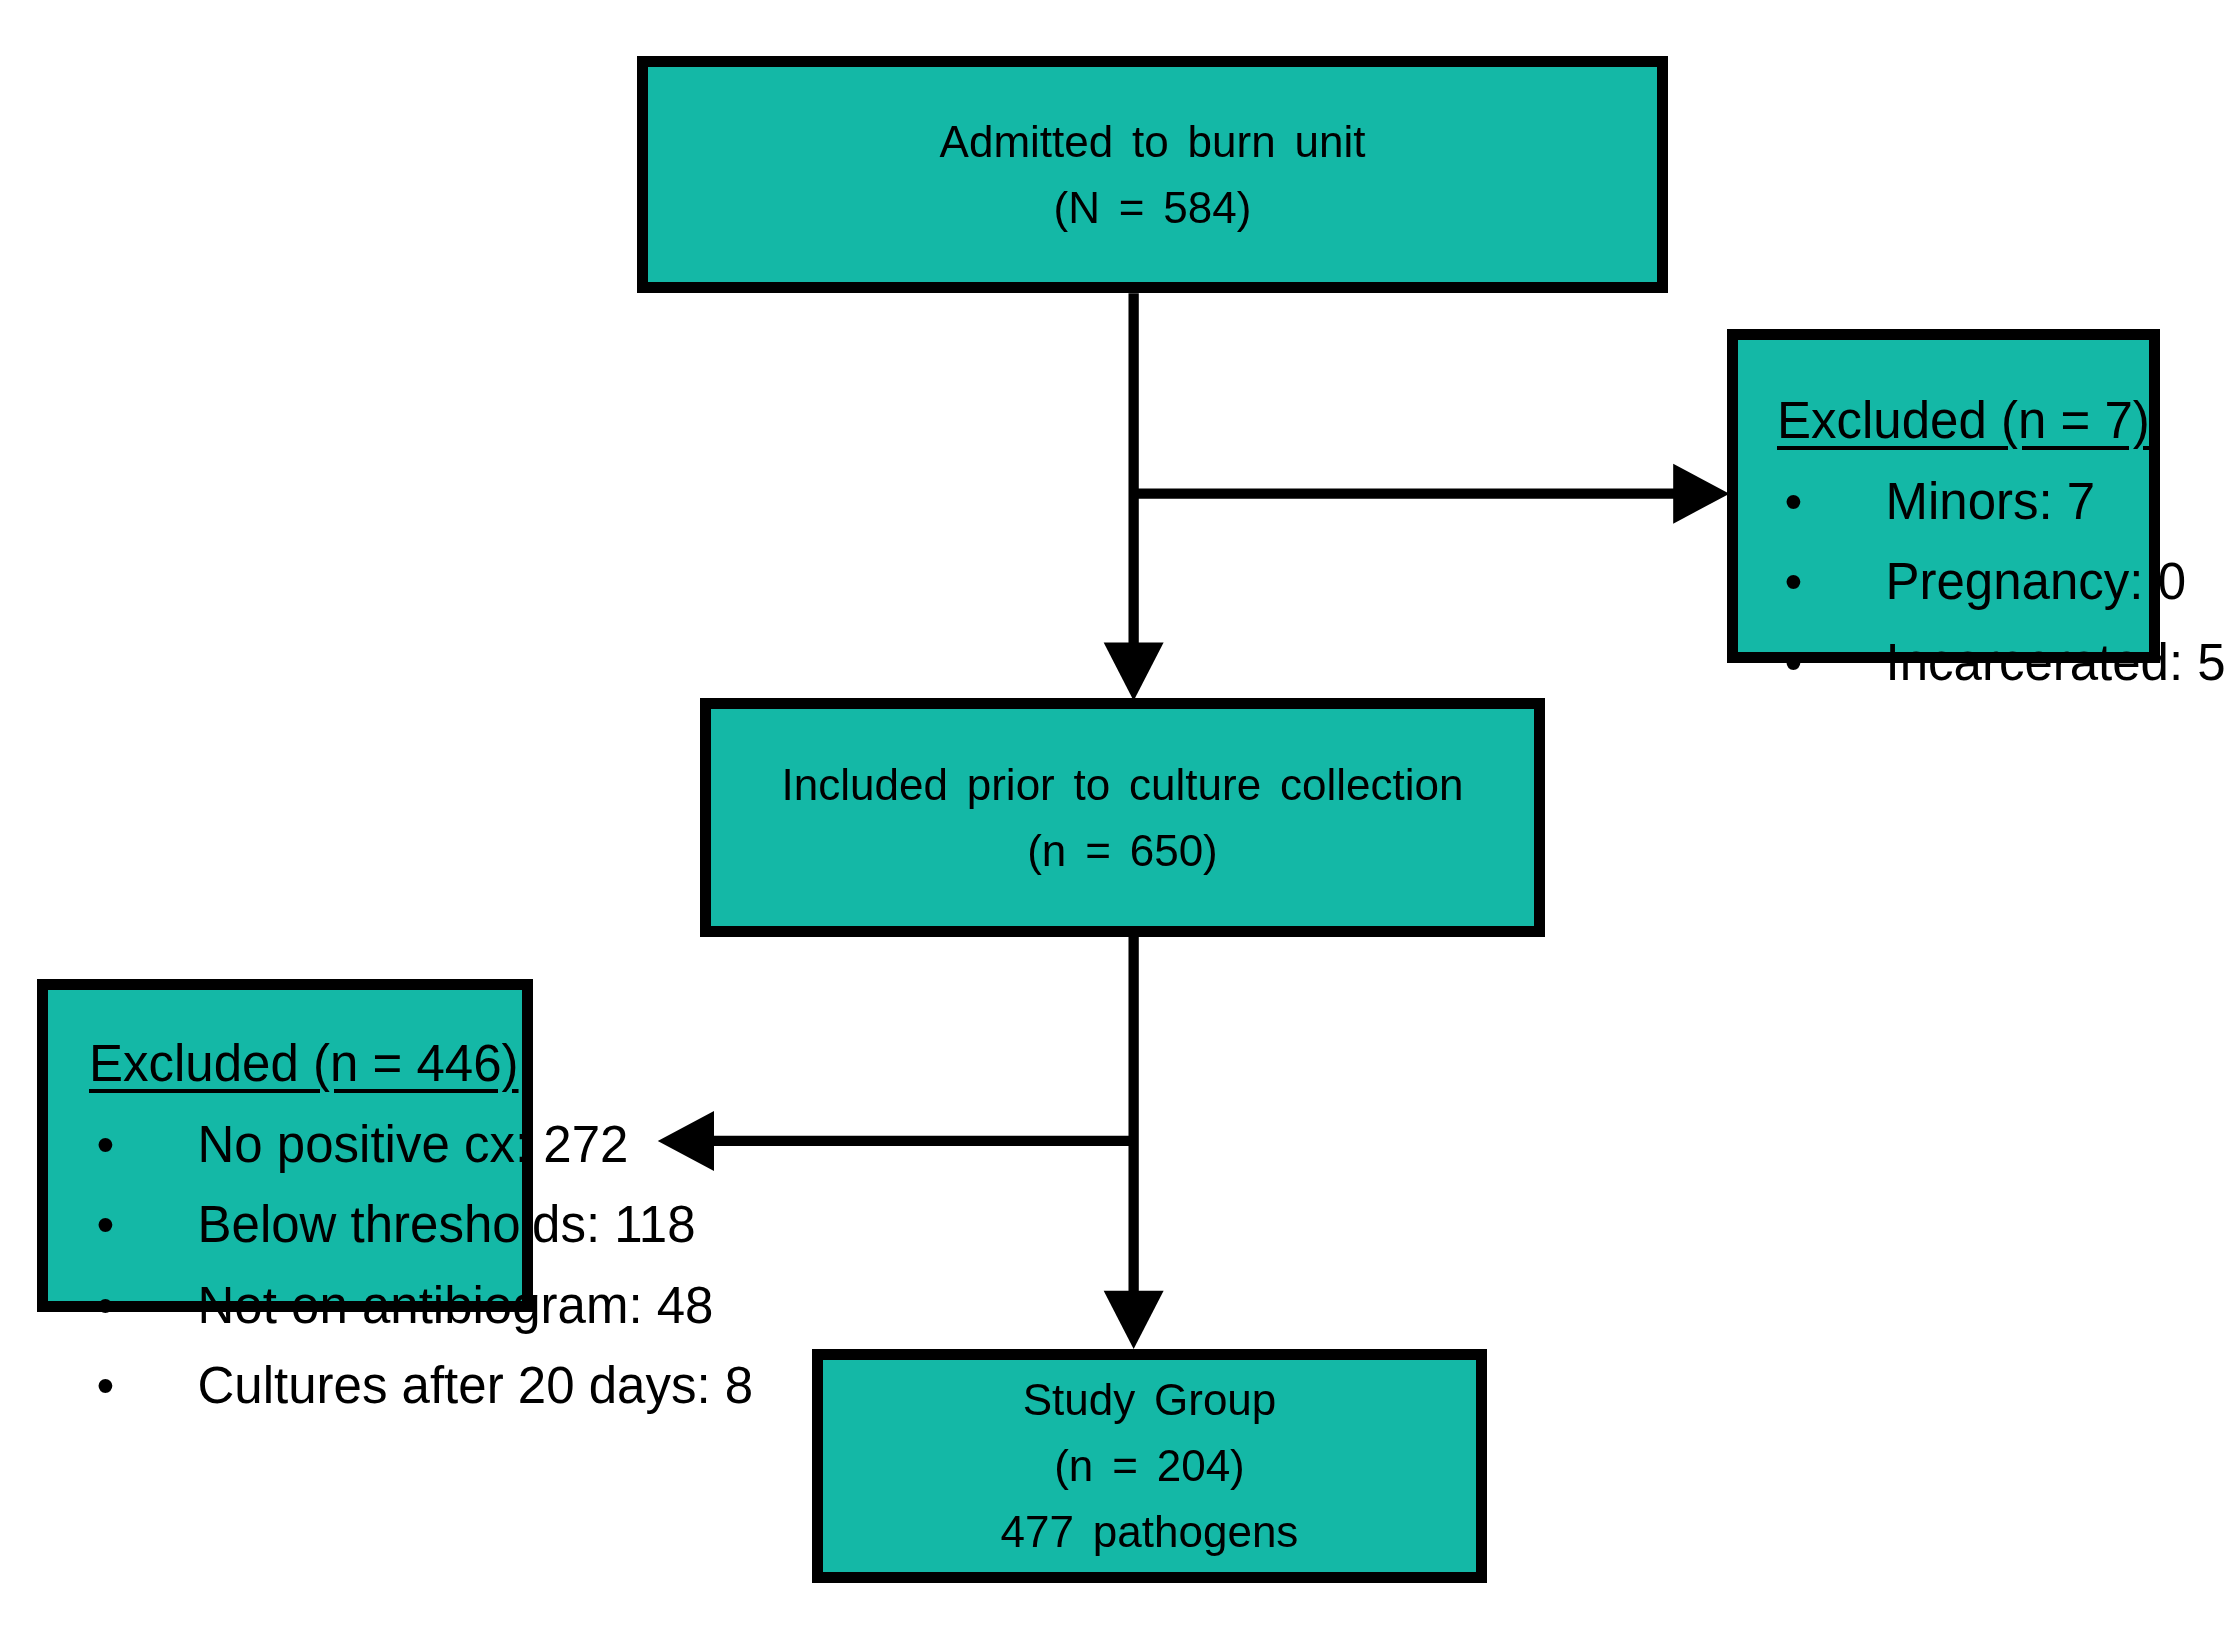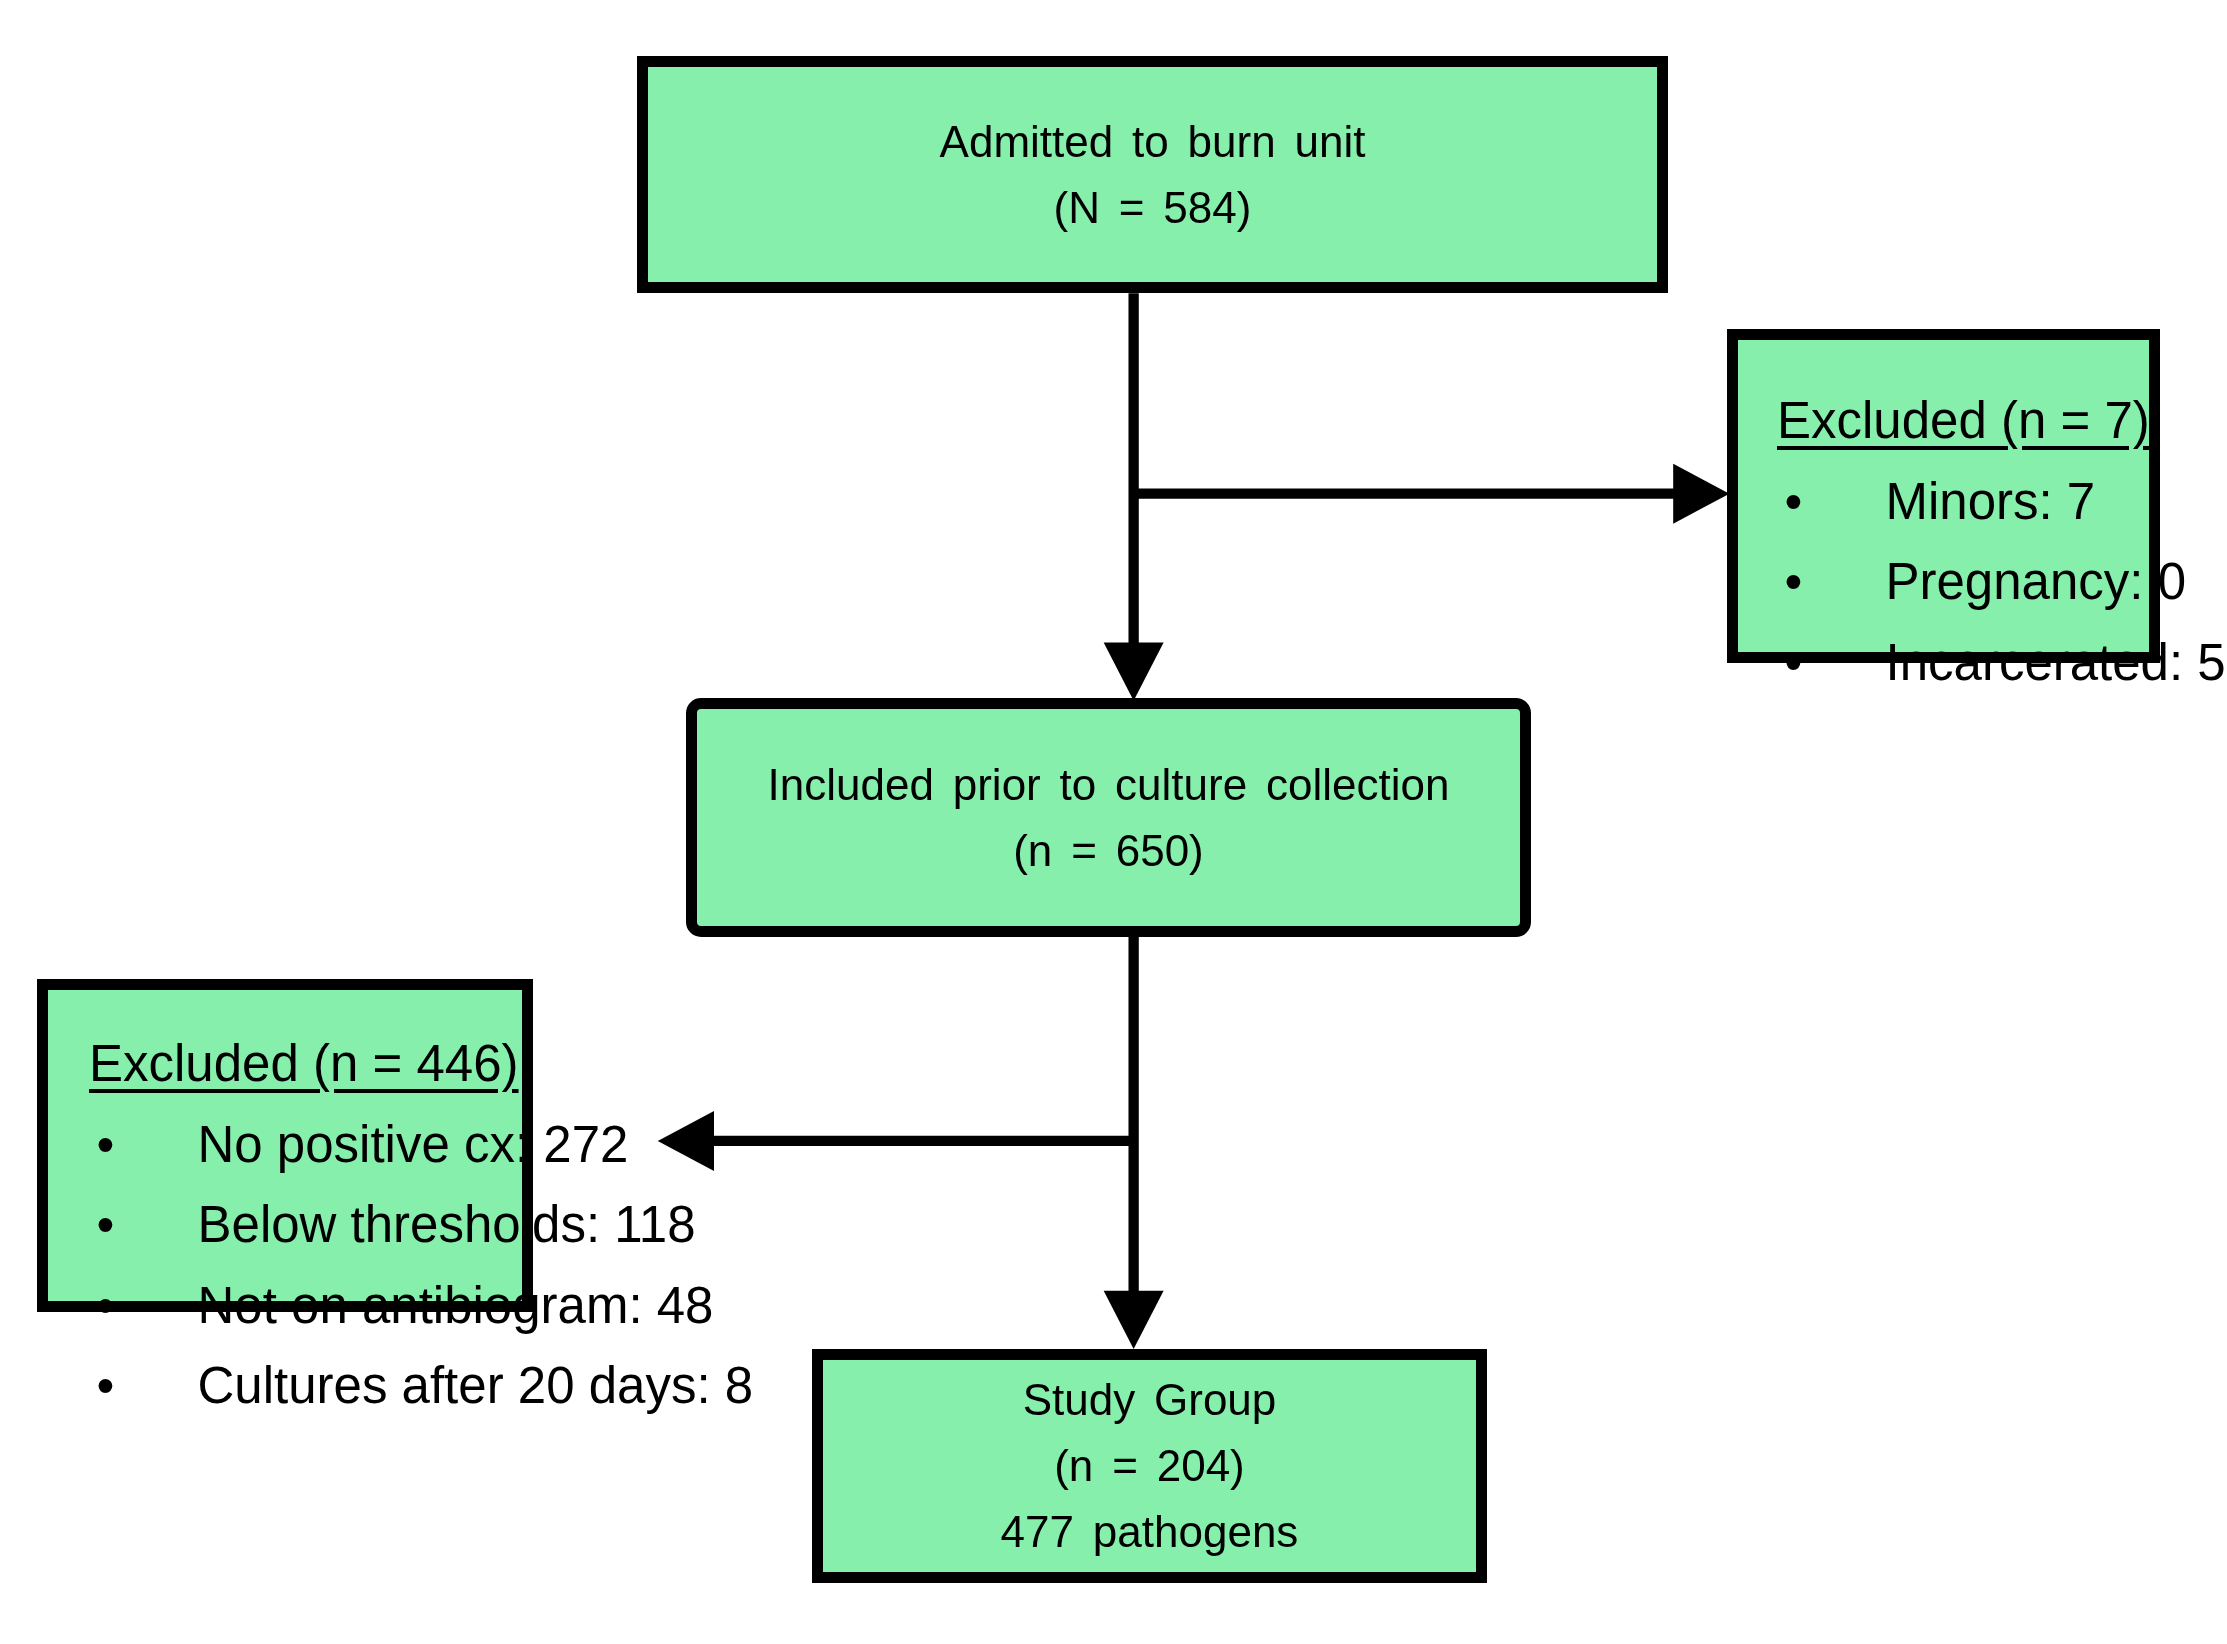--- a/index.html
+++ b/index.html
@@ -28,35 +28,35 @@
     stroke-width: 11;
   }
   .connectors polygon {
     fill: #000000;
     stroke: none;
   }
   .node {
     position: absolute;
     box-sizing: border-box;
     border: 11.2px solid #000000;
-    background: #86efac;
+    background: #14b8a6;
   }
   .center-node {
     display: flex;
     flex-direction: column;
     align-items: center;
     justify-content: center;
     text-align: center;
     font-size: 44px;
     line-height: 1.5;
     word-spacing: 6.6px;
     white-space: nowrap;
   }
   .box-admitted  { left: 637px;  top: 56px;   width: 1031px; height: 237px; }
-  .box-included  { left: 686px;  top: 698px;  width: 845px;  height: 239px; border-radius: 15px; }
+  .box-included  { left: 700px;  top: 698px;  width: 845px;  height: 239px; }
   .box-study     { left: 796px;  top: 1349px; width: 675px;  height: 234px; margin-left: 16px; }
 
   .list-node {
     font-size: 51px;
     line-height: 1.58;
     white-space: nowrap;
   }
   .box-excluded-right {
     left: 1727px; top: 329px; width: 433px; height: 334px;
     padding: 41px 9.4px 9.4px 39px;

